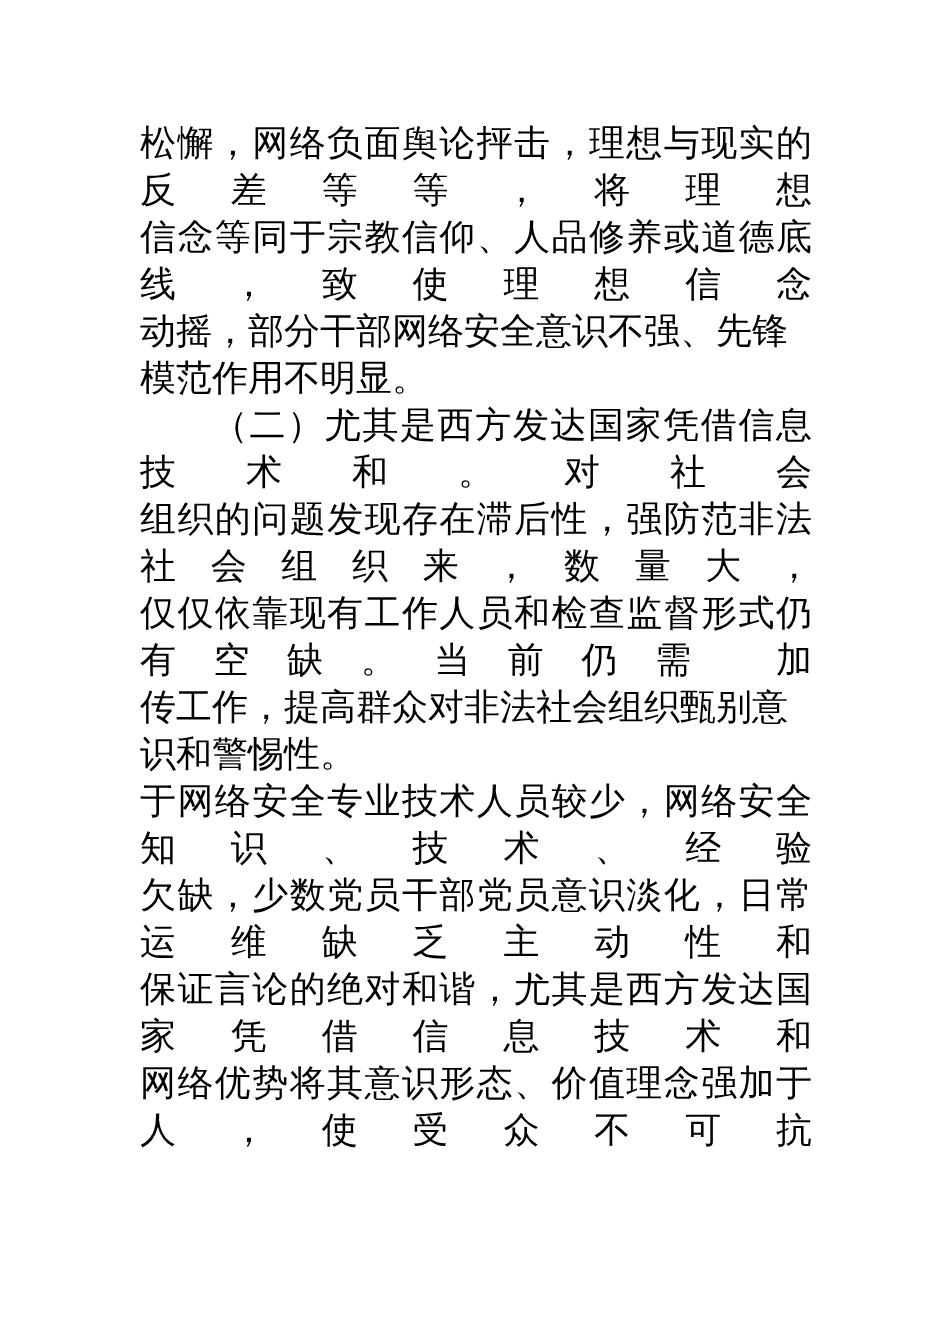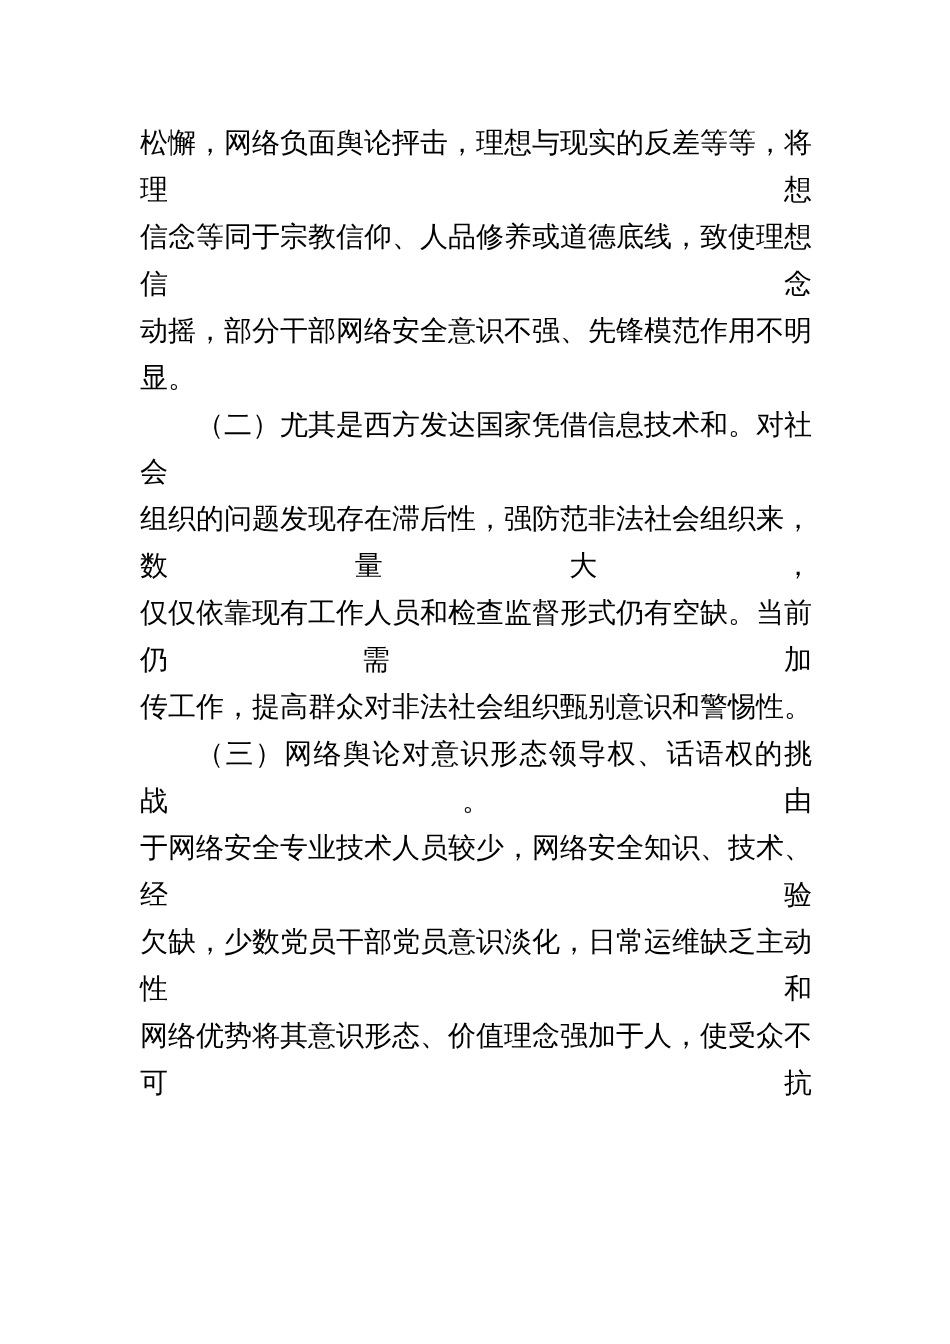--- a/index.html
+++ b/index.html
@@ -14,22 +14,22 @@
     background: #ffffff;
     overflow: hidden;
   }
   .text-body {
     position: absolute;
     left: 140px;
     top: 119px;
     width: 672px;
   }
   .line {
-    font-family: Liberation Serif, serif;
-    font-size: 28px;
+    font-family: Liberation Sans, sans-serif;
+    font-size: 36px;
     line-height: 47px;
     color: #000000;
     letter-spacing: 0px;
     white-space: pre-wrap;
   }
   .line.justify {
     text-align: justify;
     text-align-last: justify;
   }
   .line.indent {
@@ -41,18 +41,18 @@
 
 <div class="page">
   <div class="text-body" style="color: rgb(0, 0, 0);">
       <div class="line justify">松懈，网络负面舆论抨击，理想与现实的反差等等，将理想</div>
       <div class="line justify">信念等同于宗教信仰、人品修养或道德底线，致使理想信念</div>
       <div class="line">动摇，部分干部网络安全意识不强、先锋模范作用不明显。</div>
       <div class="line justify indent">（二）尤其是西方发达国家凭借信息技术和。对社会</div>
       <div class="line justify">组织的问题发现存在滞后性，强防范非法社会组织来，数量大，</div>
       <div class="line justify">仅仅依靠现有工作人员和检查监督形式仍有空缺。当前仍需 加</div>
       <div class="line">传工作，提高群众对非法社会组织甄别意识和警惕性。</div>
-      <div class="line justify indent">（三）网络舆论对意识形态领导权、话语权的挑战。由</div>
       <div class="line justify">于网络安全专业技术人员较少，网络安全知识、技术、经验</div>
       <div class="line justify">欠缺，少数党员干部党员意识淡化，日常运维缺乏主动性和</div>
+      <div class="line justify">保证言论的绝对和谐，尤其是西方发达国家凭借信息技术和</div>
       <div class="line justify">网络优势将其意识形态、价值理念强加于人，使受众不可抗</div>
     </div>
 </div>
 
 </body></html>

